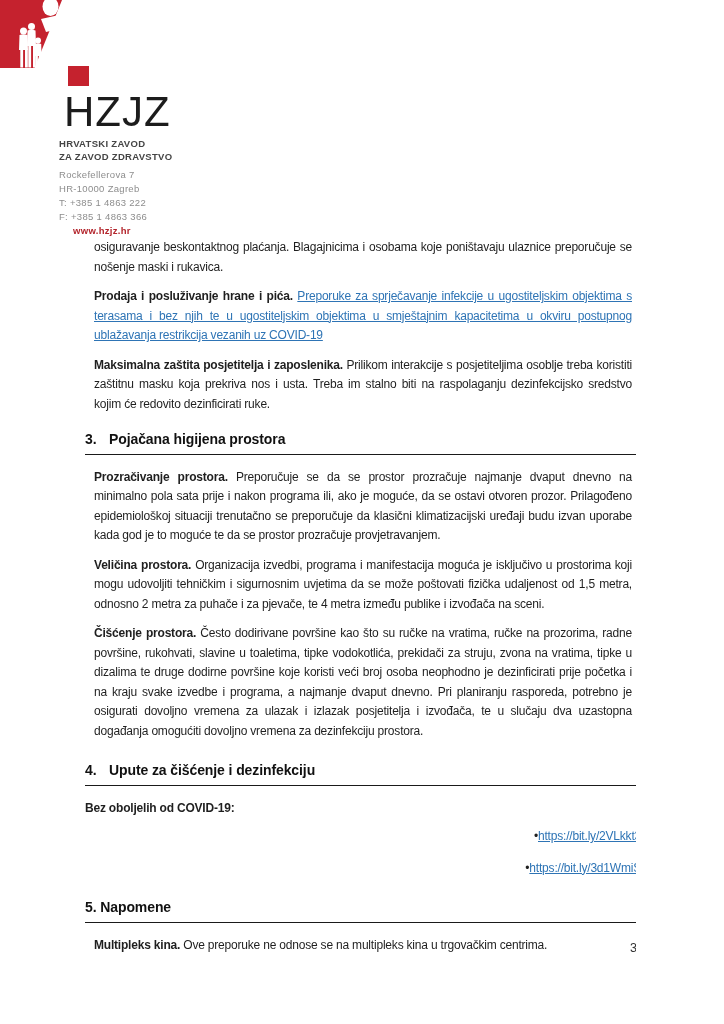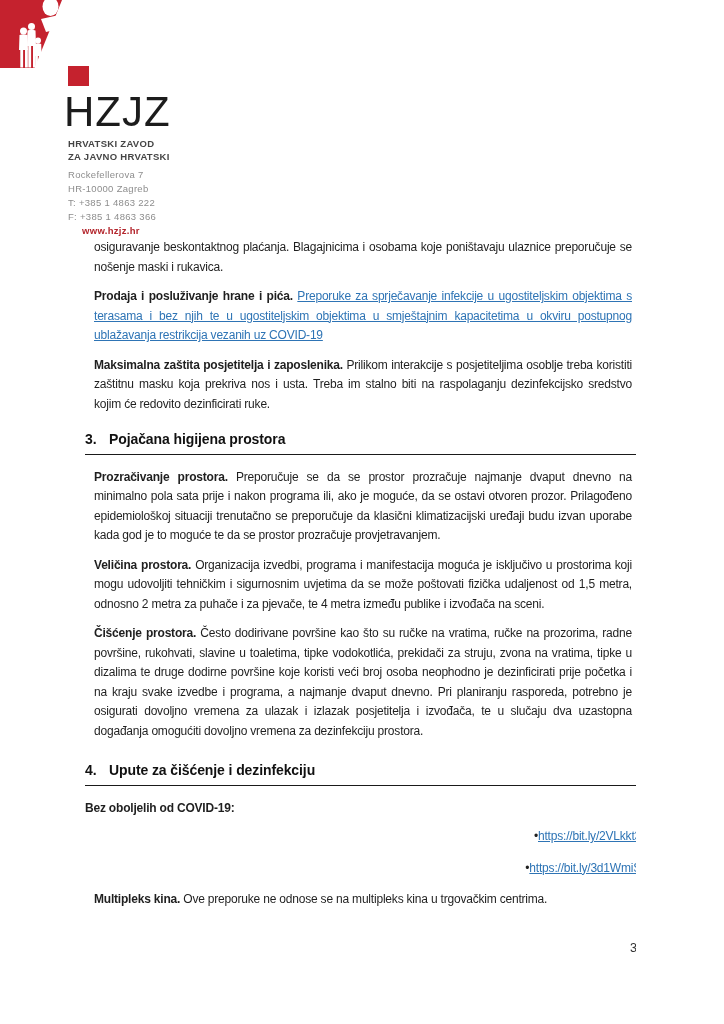--- a/index.html
+++ b/index.html
@@ -9,21 +9,21 @@
     font-family:"Liberation Sans", sans-serif; color:#1f1f1f; overflow:hidden;
   }
 
   
   .logo-mark { position:absolute; left:0; top:0; }
   .logo-square { position:absolute; left:68px; top:66px; width:21px; height:20px; background:#C5222E; }
   .acronym {
     position:absolute; left:64px; top:90px; font-size:42px; font-weight:400;
     letter-spacing:1px; color:#1c1c1c; line-height:44px;
   }
-  .lh-text { position:absolute; left:68px; top:137px; font-size:9.5px; letter-spacing:0.3px; }
+  .lh-text { position:absolute; left:59px; top:137px; font-size:9.5px; letter-spacing:0.3px; }
   .lh-text .org  { font-weight:700; color:#454545; line-height:13px; }
   .lh-text .addr { color:#8d8d8d; line-height:14px; }
   .lh-text .addr.first { margin-top:5px; }
   .lh-text .web  { color:#B3252C; font-weight:700; line-height:14px;margin-left:14px; }
 
   
   .content {
     position:absolute; left:85px; top:238px; width:556px;
     font-size:12px; line-height:19.5px; letter-spacing:-0.2px; text-align:justify;
   }
@@ -68,21 +68,21 @@
       <rect x="35.5" y="56" width="2.4" height="11.5"></rect>
       <rect x="38.8" y="56" width="2.4" height="11.5"></rect>
     </g>
   </svg>
   <div class="logo-square"></div>
 
   <div class="acronym">HZJZ</div>
 
   <div class="lh-text">
     <div class="org">HRVATSKI ZAVOD</div>
-    <div class="org">ZA JAVNO HRVATSKI</div>
+    <div class="org">ZA ZAVOD ZDRAVSTVO</div>
     <div class="addr first">Rockefellerova 7</div>
     <div class="addr">HR-10000 Zagreb</div>
     <div class="addr">T: +385 1 4863 222</div>
     <div class="addr">F: +385 1 4863 366</div>
     <div class="web">www.hzjz.hr</div>
   </div>
 
   <main class="content">
 
     <p class="body">osiguravanje beskontaktnog plaćanja. Blagajnicima i osobama koje poništavaju ulaznice preporučuje se nošenje maski i rukavica.</p>
@@ -102,20 +102,21 @@
 
     <h2 class="sec-heading tight"><span class="sec-num">4.</span><span>Upute za čišćenje i dezinfekciju</span></h2>
 
     <p class="subhead">Bez oboljelih od COVID-19:</p>
 
     <div class="bullet-row"><span class="bullet-dot">•</span><a class="doc-link">https://bit.ly/2VLkkt3</a></div>
 
 
     <div class="bullet-row"><span class="bullet-dot">•</span><a class="doc-link">https://bit.ly/3d1WmiS</a></div>
 
+    <h2 class="sec-heading tight">5. Napomene</h2>
 
     <p class="body"><span class="bold">Multipleks kina.</span> <span>Ove preporuke ne odnose se na multipleks kina u trgovačkim centrima.</span></p>
 
   </main>
 
   <div class="page-number">3</div>
 
 </div>
 
 </body></html>

